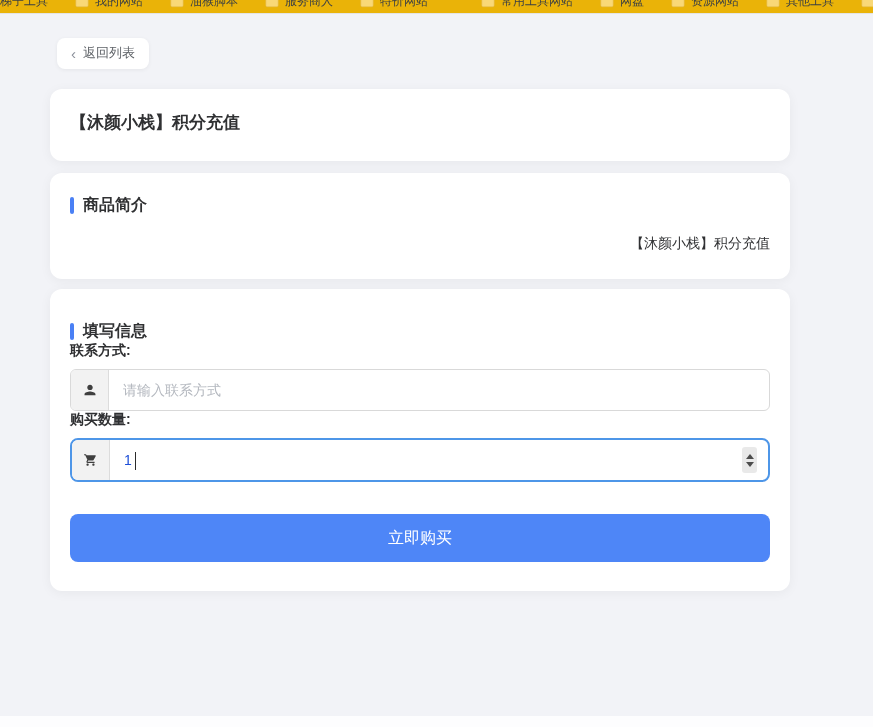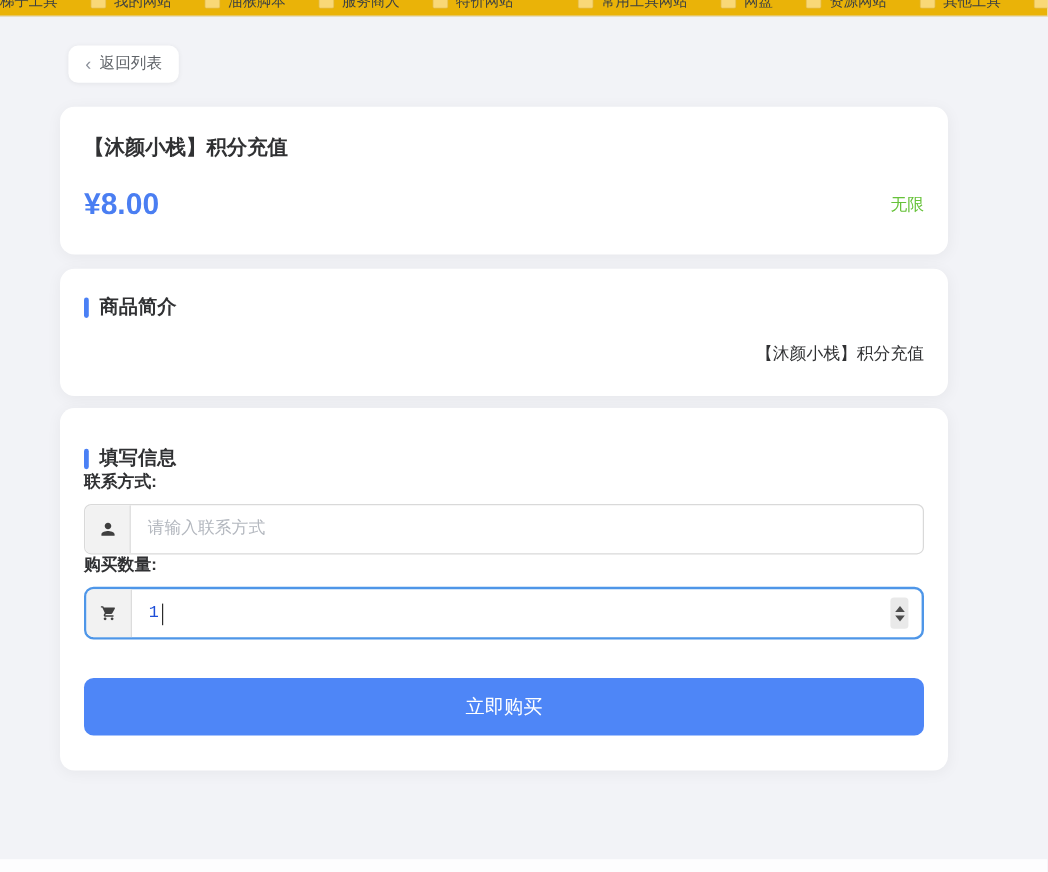--- a/index.html
+++ b/index.html
@@ -121,21 +121,21 @@
     justify-content: center;
     color: #3f3f3f;
   }
   .text-input {
     flex: 1;
     border: none;
     outline: none;
     padding: 0 14px;
     font-size: 14px;
     color: #1d4ed8;
-    font-family: Liberation Mono, monospace;
+    font-family: Liberation Sans, sans-serif;
     background: transparent;
     min-width: 0;
   }
   .text-input::placeholder { color: #b4b8bf; }
 
   .input-group.focused {
     height: 44px;
     border: 2px solid #4e96e8;
     border-radius: 8px;
     position: relative;
@@ -281,24 +281,20 @@
 <div class="page">
 
   <button class="back-btn">
     <span class="back-chevron">‹</span>
     <span>返回列表</span>
   </button>
 
   
   <div class="card card-product">
     <div class="product-title">【沐颜小栈】积分充值</div>
-    <div class="price-row">
-      <span class="price">¥8.00</span>
-      <span class="stock">无限</span>
-    </div>
   </div>
 
   
   <div class="card card-intro">
     <div class="section-heading">
       <span class="accent-bar"></span>
       <span>商品简介</span>
     </div>
     <div class="intro-body">【沐颜小栈】积分充值</div>
   </div>

